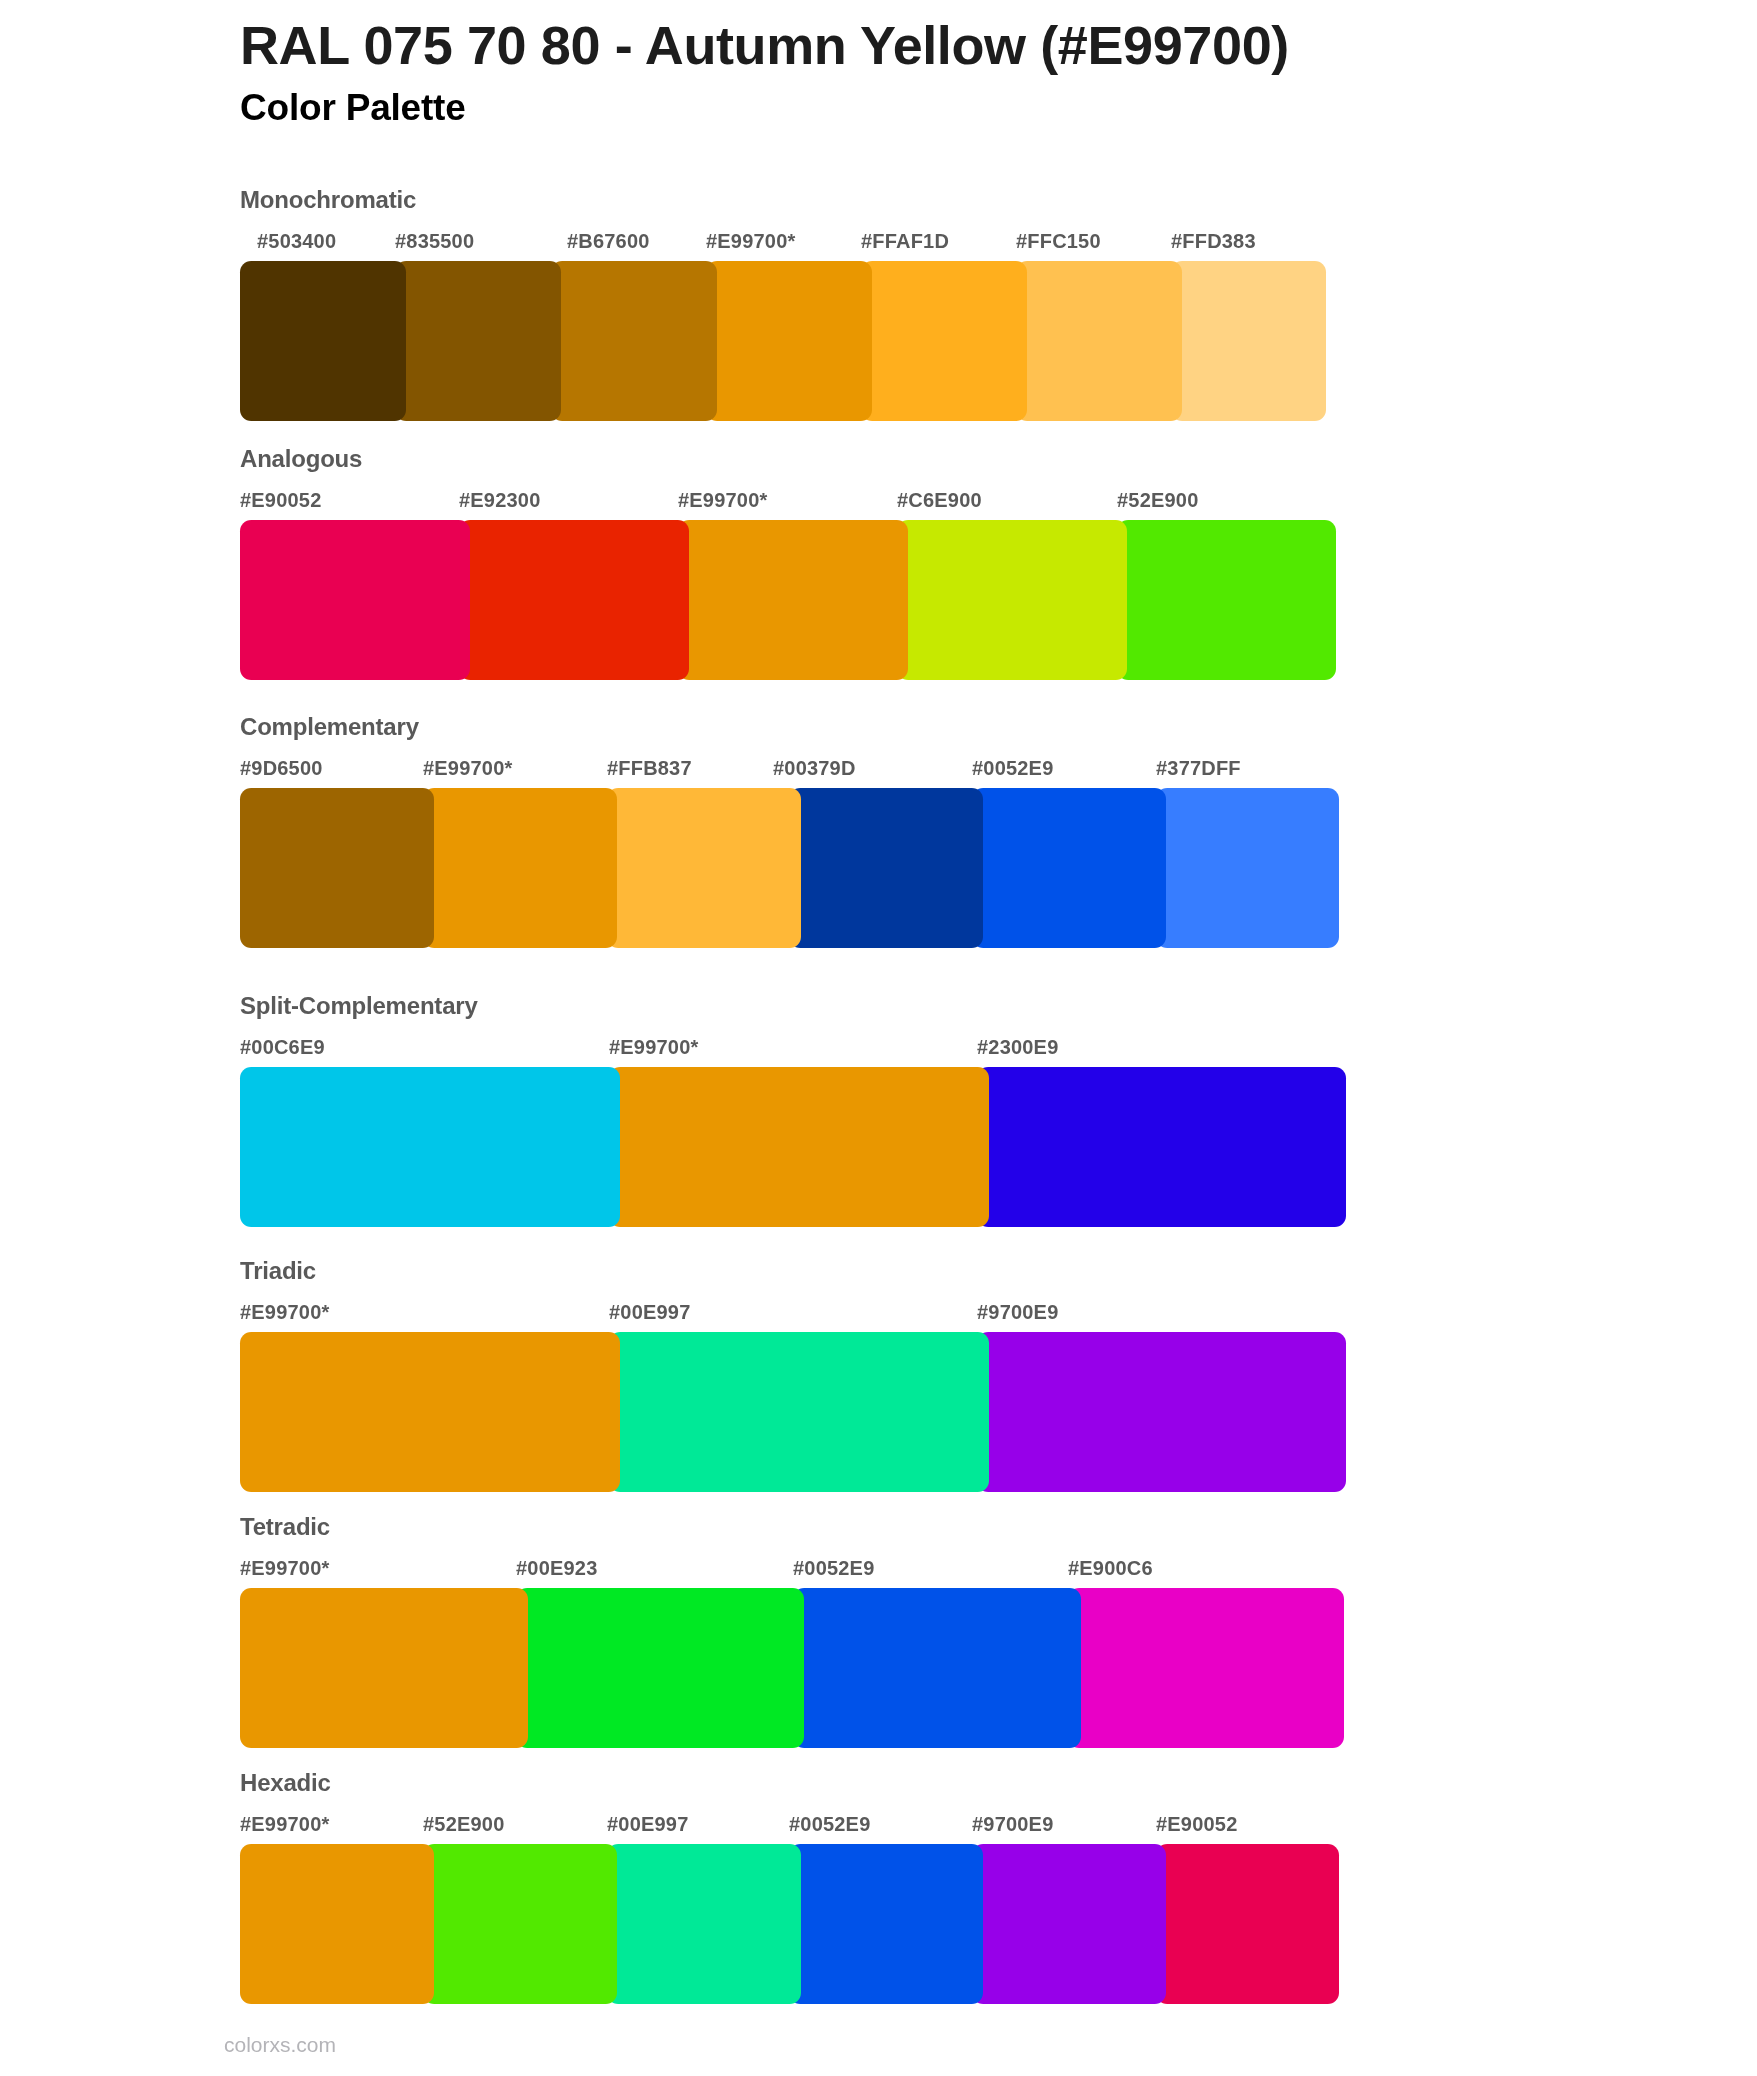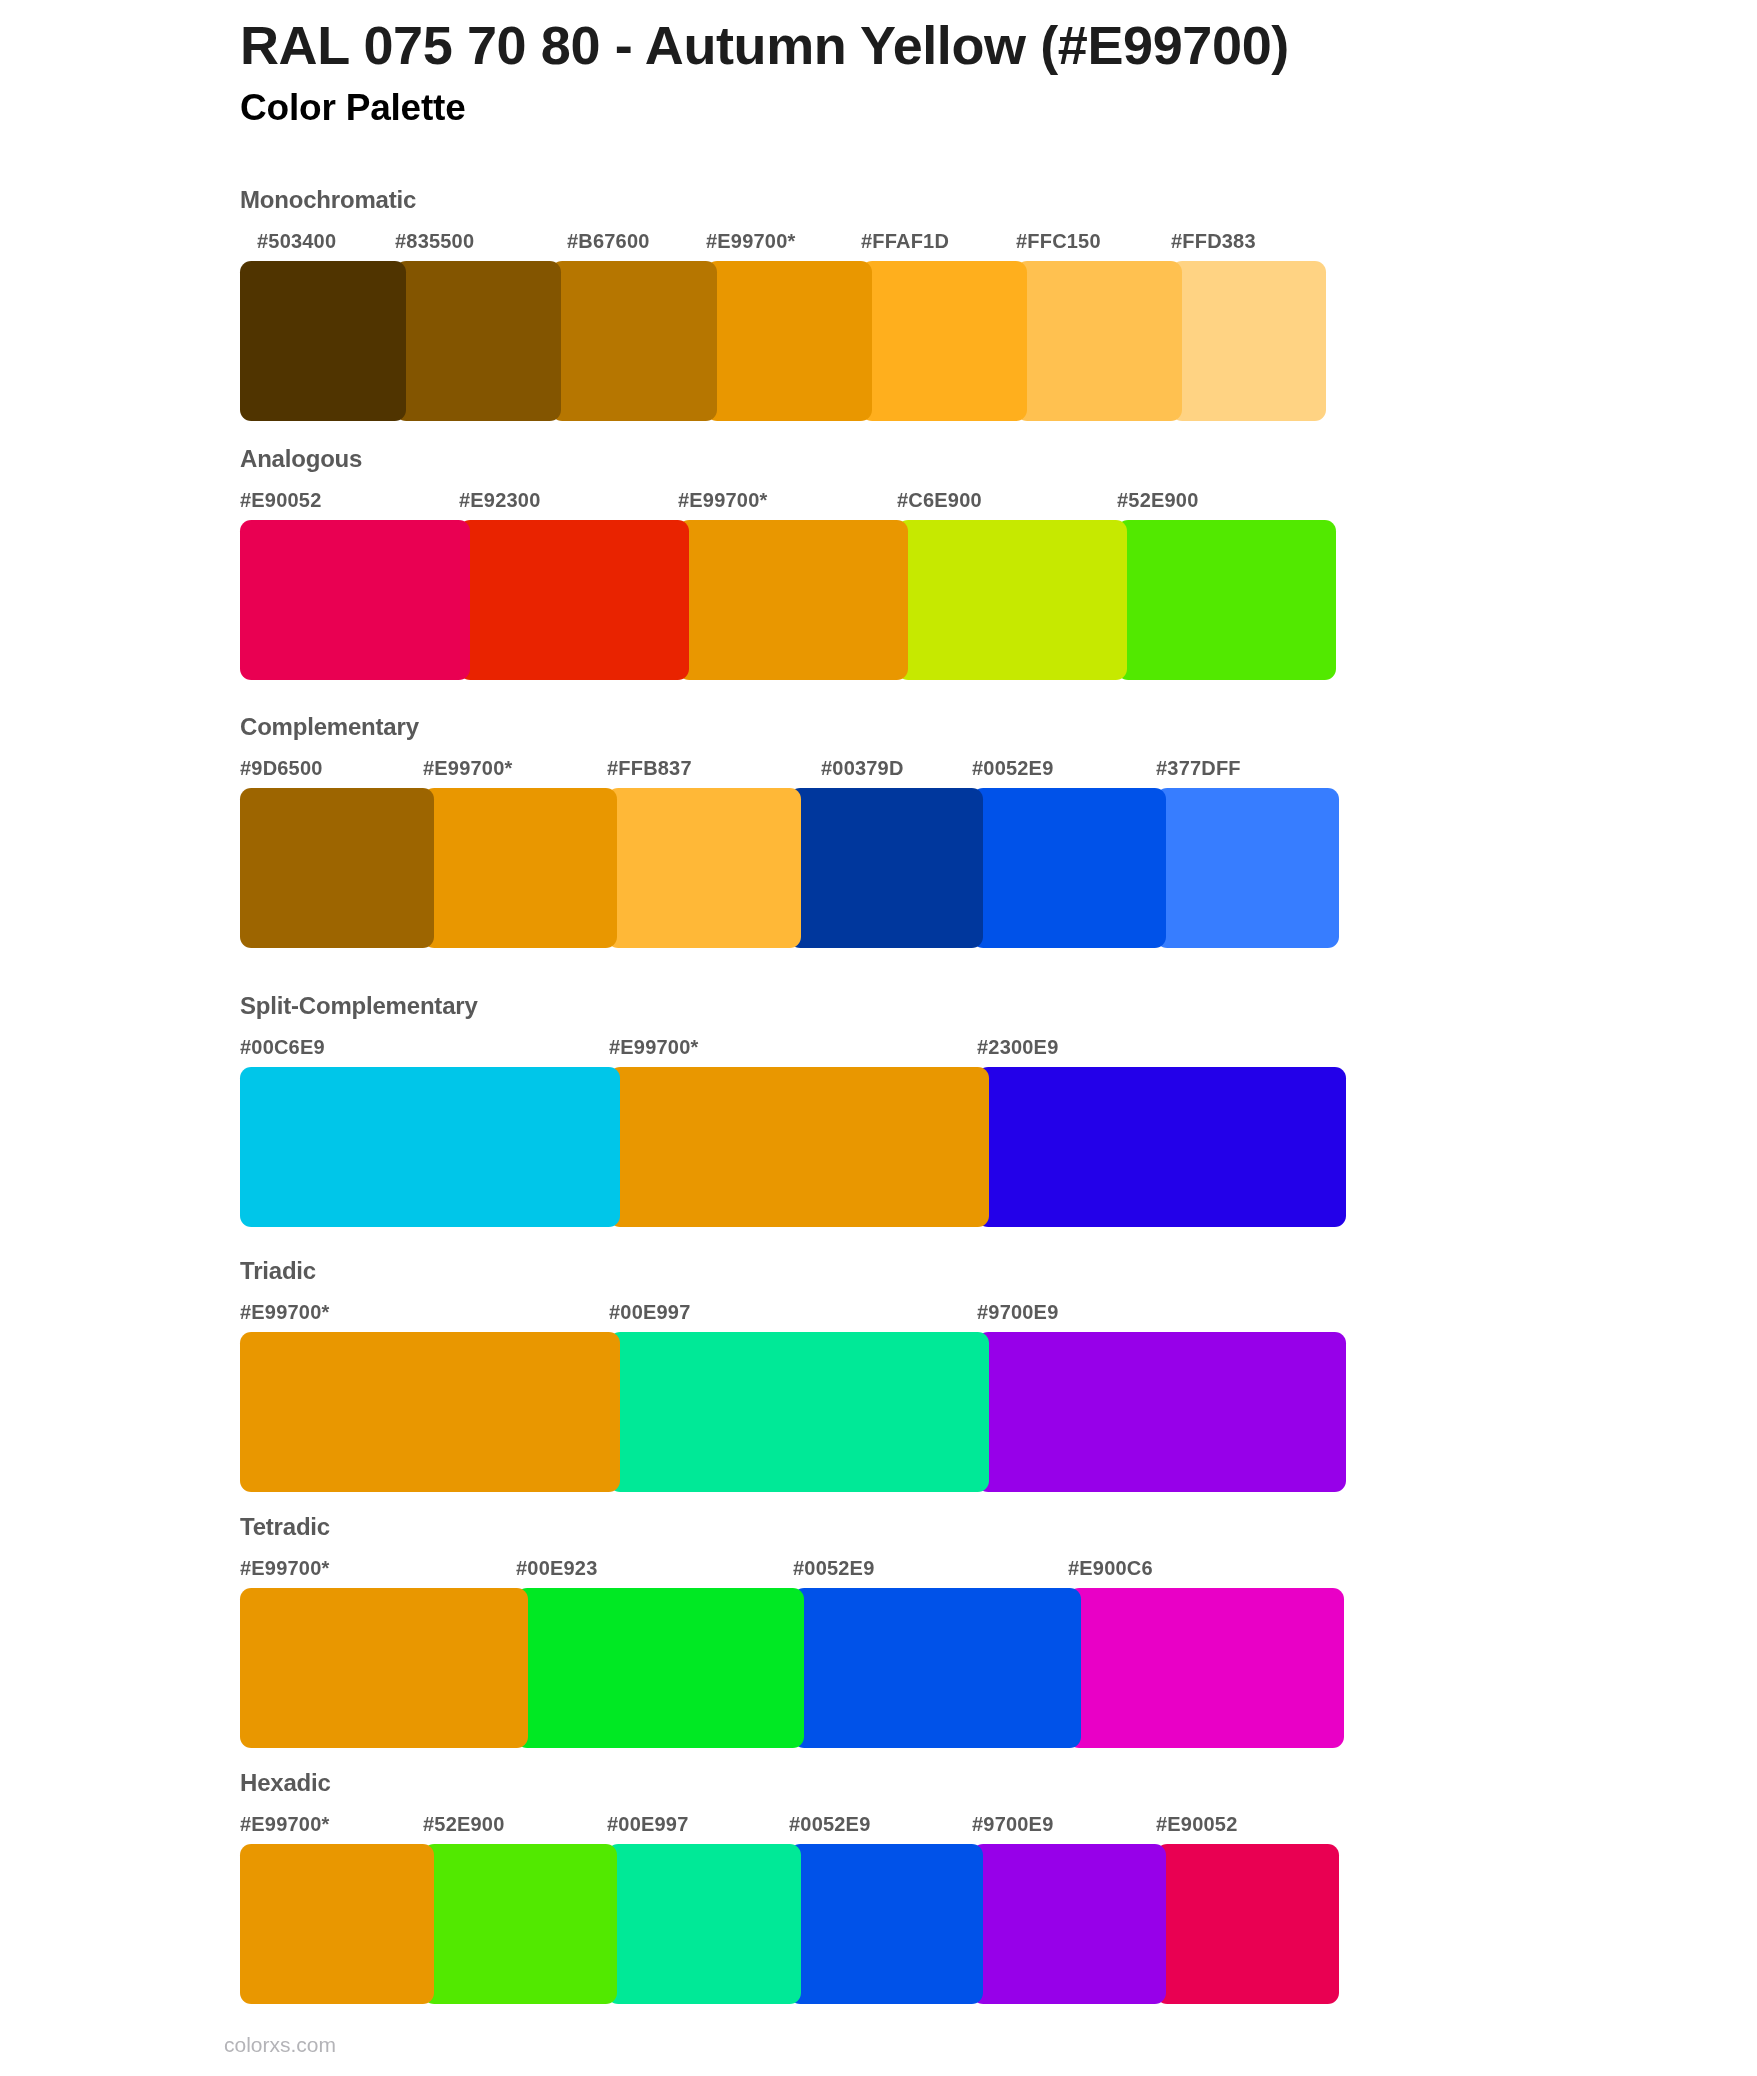--- a/index.html
+++ b/index.html
@@ -158,21 +158,21 @@
           <div class="swatch" title="#C6E900" style="left: 657px; width: 230px; height: 160px; background: rgb(198, 233, 0); z-index: 2;"></div>
           <div class="swatch" title="#52E900" style="left: 877px; width: 219px; height: 160px; background: rgb(82, 233, 0); z-index: 1;"></div>
         </div>
       </div>
       <div class="section" style="top: 715px;">
         <h3 class="section-title">Complementary</h3>
         <div class="labels-row" style="width: 1099px;">
           <span class="hex-label" style="left: 0px;">#9D6500</span>
           <span class="hex-label" style="left: 183px;">#E99700*</span>
           <span class="hex-label" style="left: 367px;">#FFB837</span>
-          <span class="hex-label" style="left: 581px; text-align: right;">#00379D</span>
+          <span class="hex-label" style="left: 533px; text-align: right;">#00379D</span>
           <span class="hex-label" style="left: 732px;">#0052E9</span>
           <span class="hex-label" style="left: 916px;">#377DFF</span>
         </div>
         <div class="swatch-row" style="width: 1099px; height: 160px;">
           <div class="swatch" title="#9D6500" style="left: 0px; width: 194px; height: 160px; background: rgb(157, 101, 0); z-index: 6;"></div>
           <div class="swatch" title="#E99700*" style="left: 183px; width: 194px; height: 160px; background: rgb(233, 151, 0); z-index: 5;"></div>
           <div class="swatch" title="#FFB837" style="left: 367px; width: 194px; height: 160px; background: rgb(255, 184, 55); z-index: 4;"></div>
           <div class="swatch" title="#00379D" style="left: 549px; width: 194px; height: 160px; background: rgb(0, 55, 157); z-index: 3;"></div>
           <div class="swatch" title="#0052E9" style="left: 732px; width: 194px; height: 160px; background: rgb(0, 82, 233); z-index: 2;"></div>
           <div class="swatch" title="#377DFF" style="left: 916px; width: 183px; height: 160px; background: rgb(55, 125, 255); z-index: 1;"></div>

